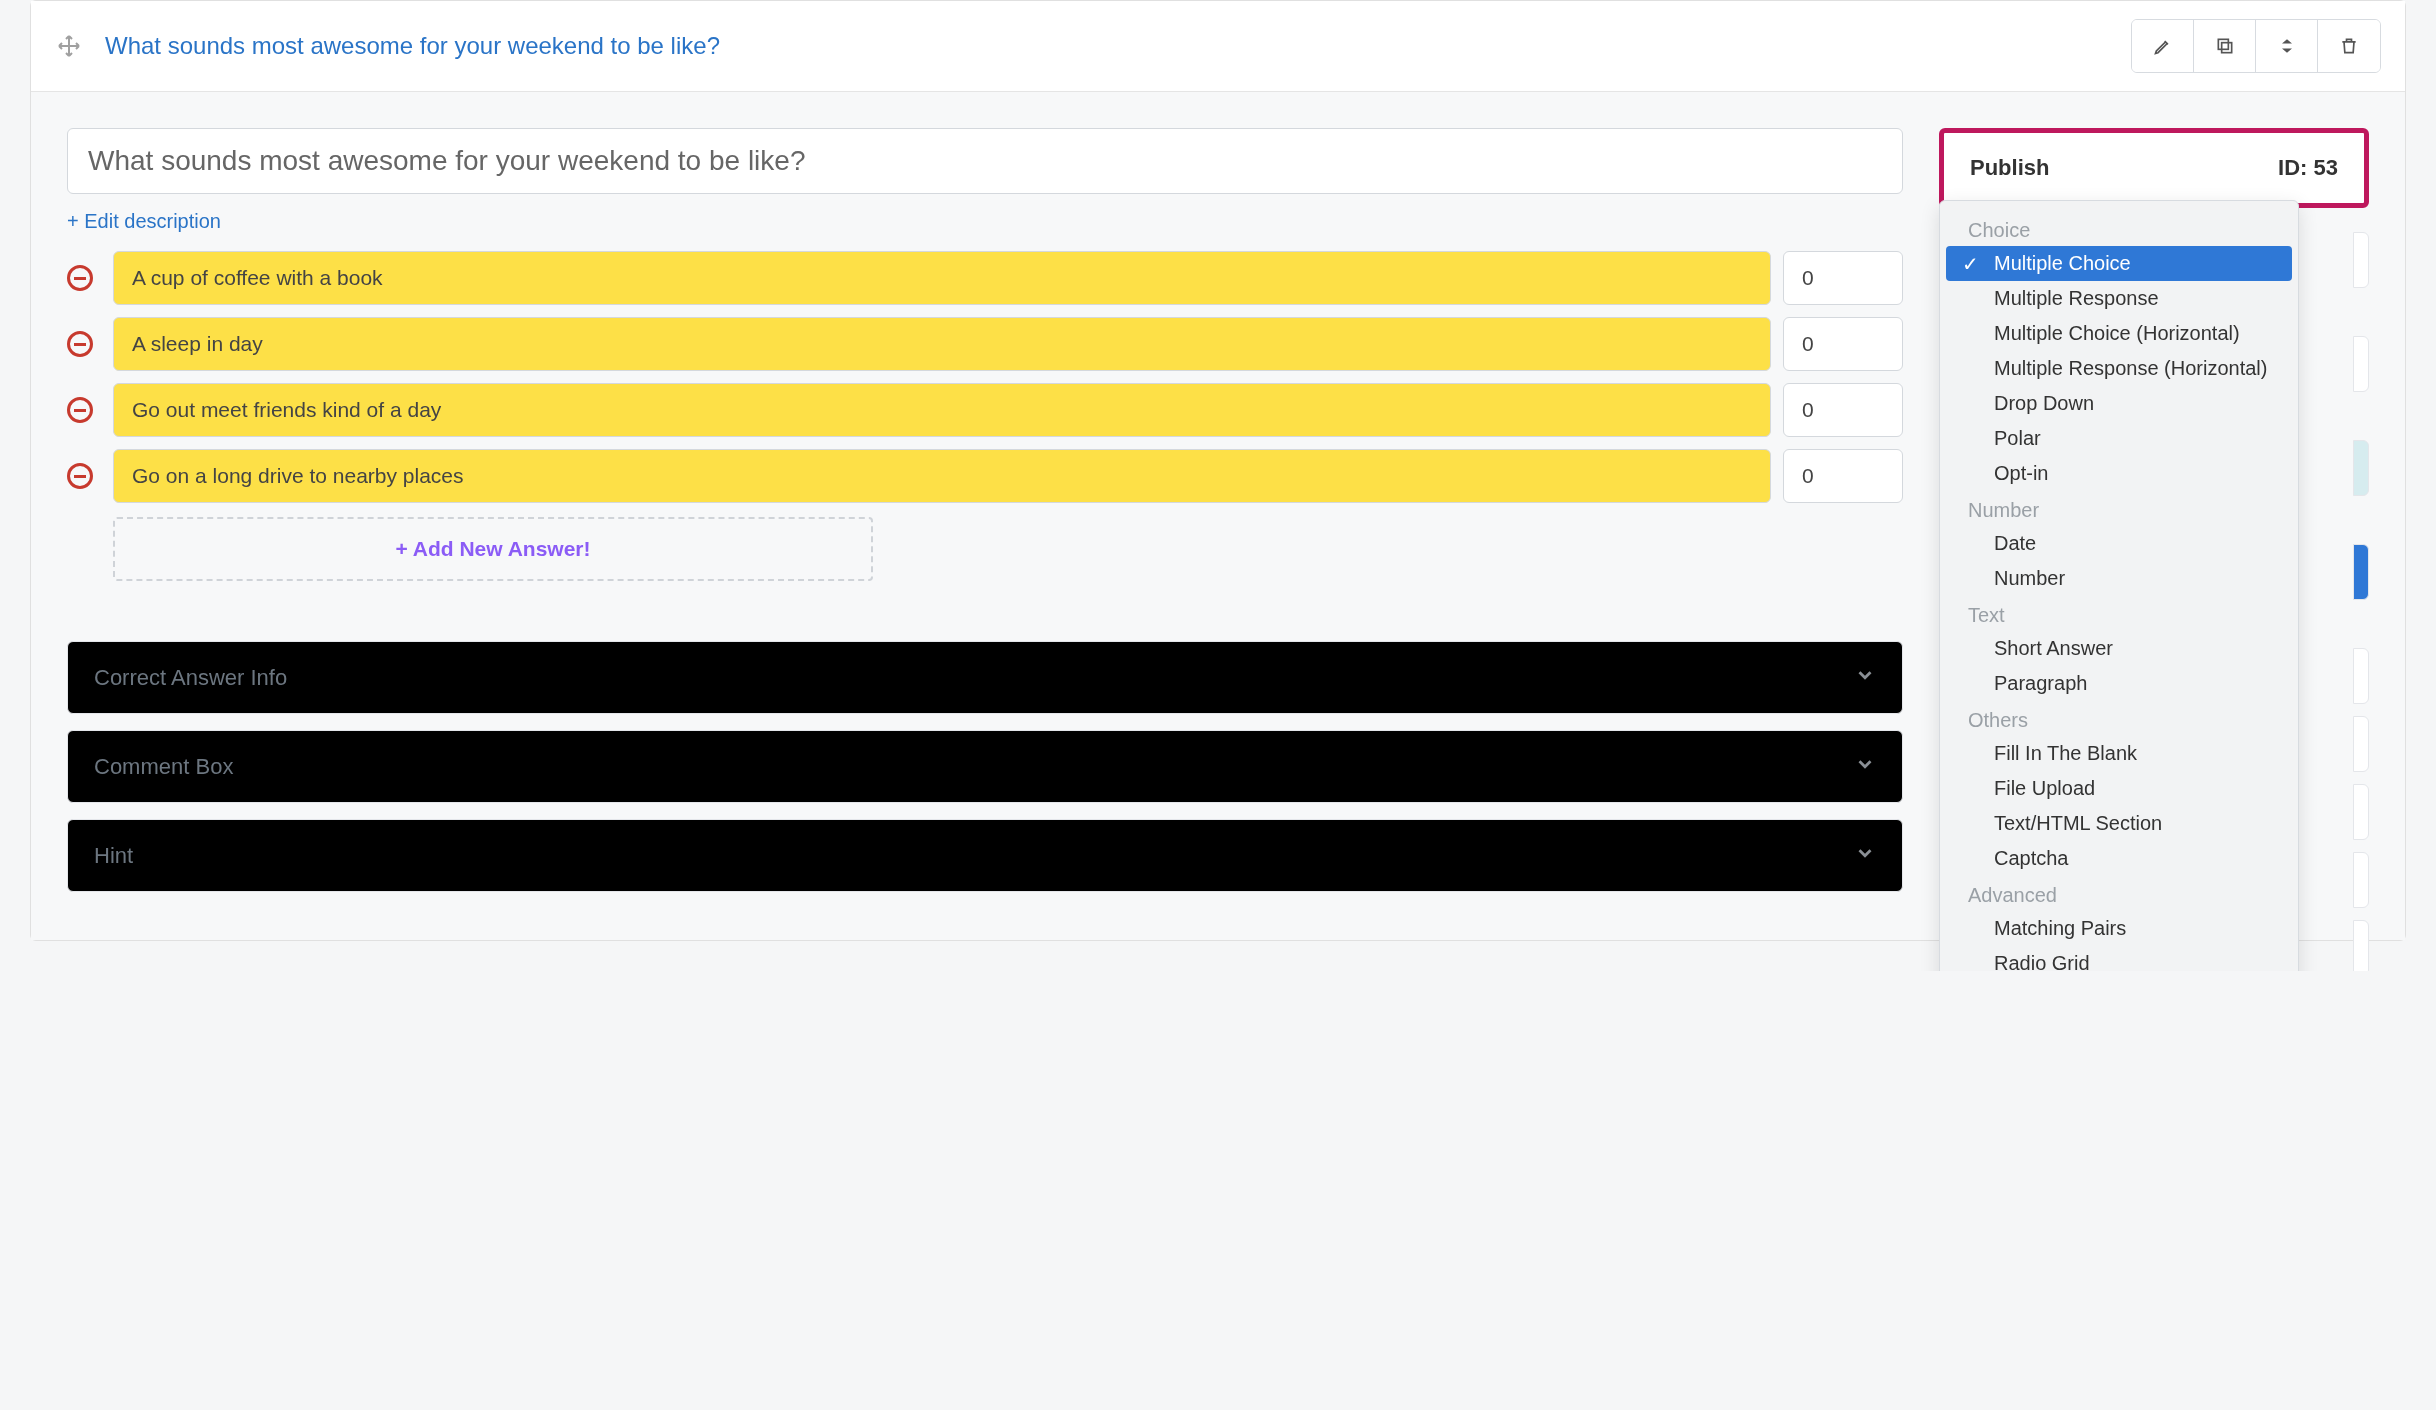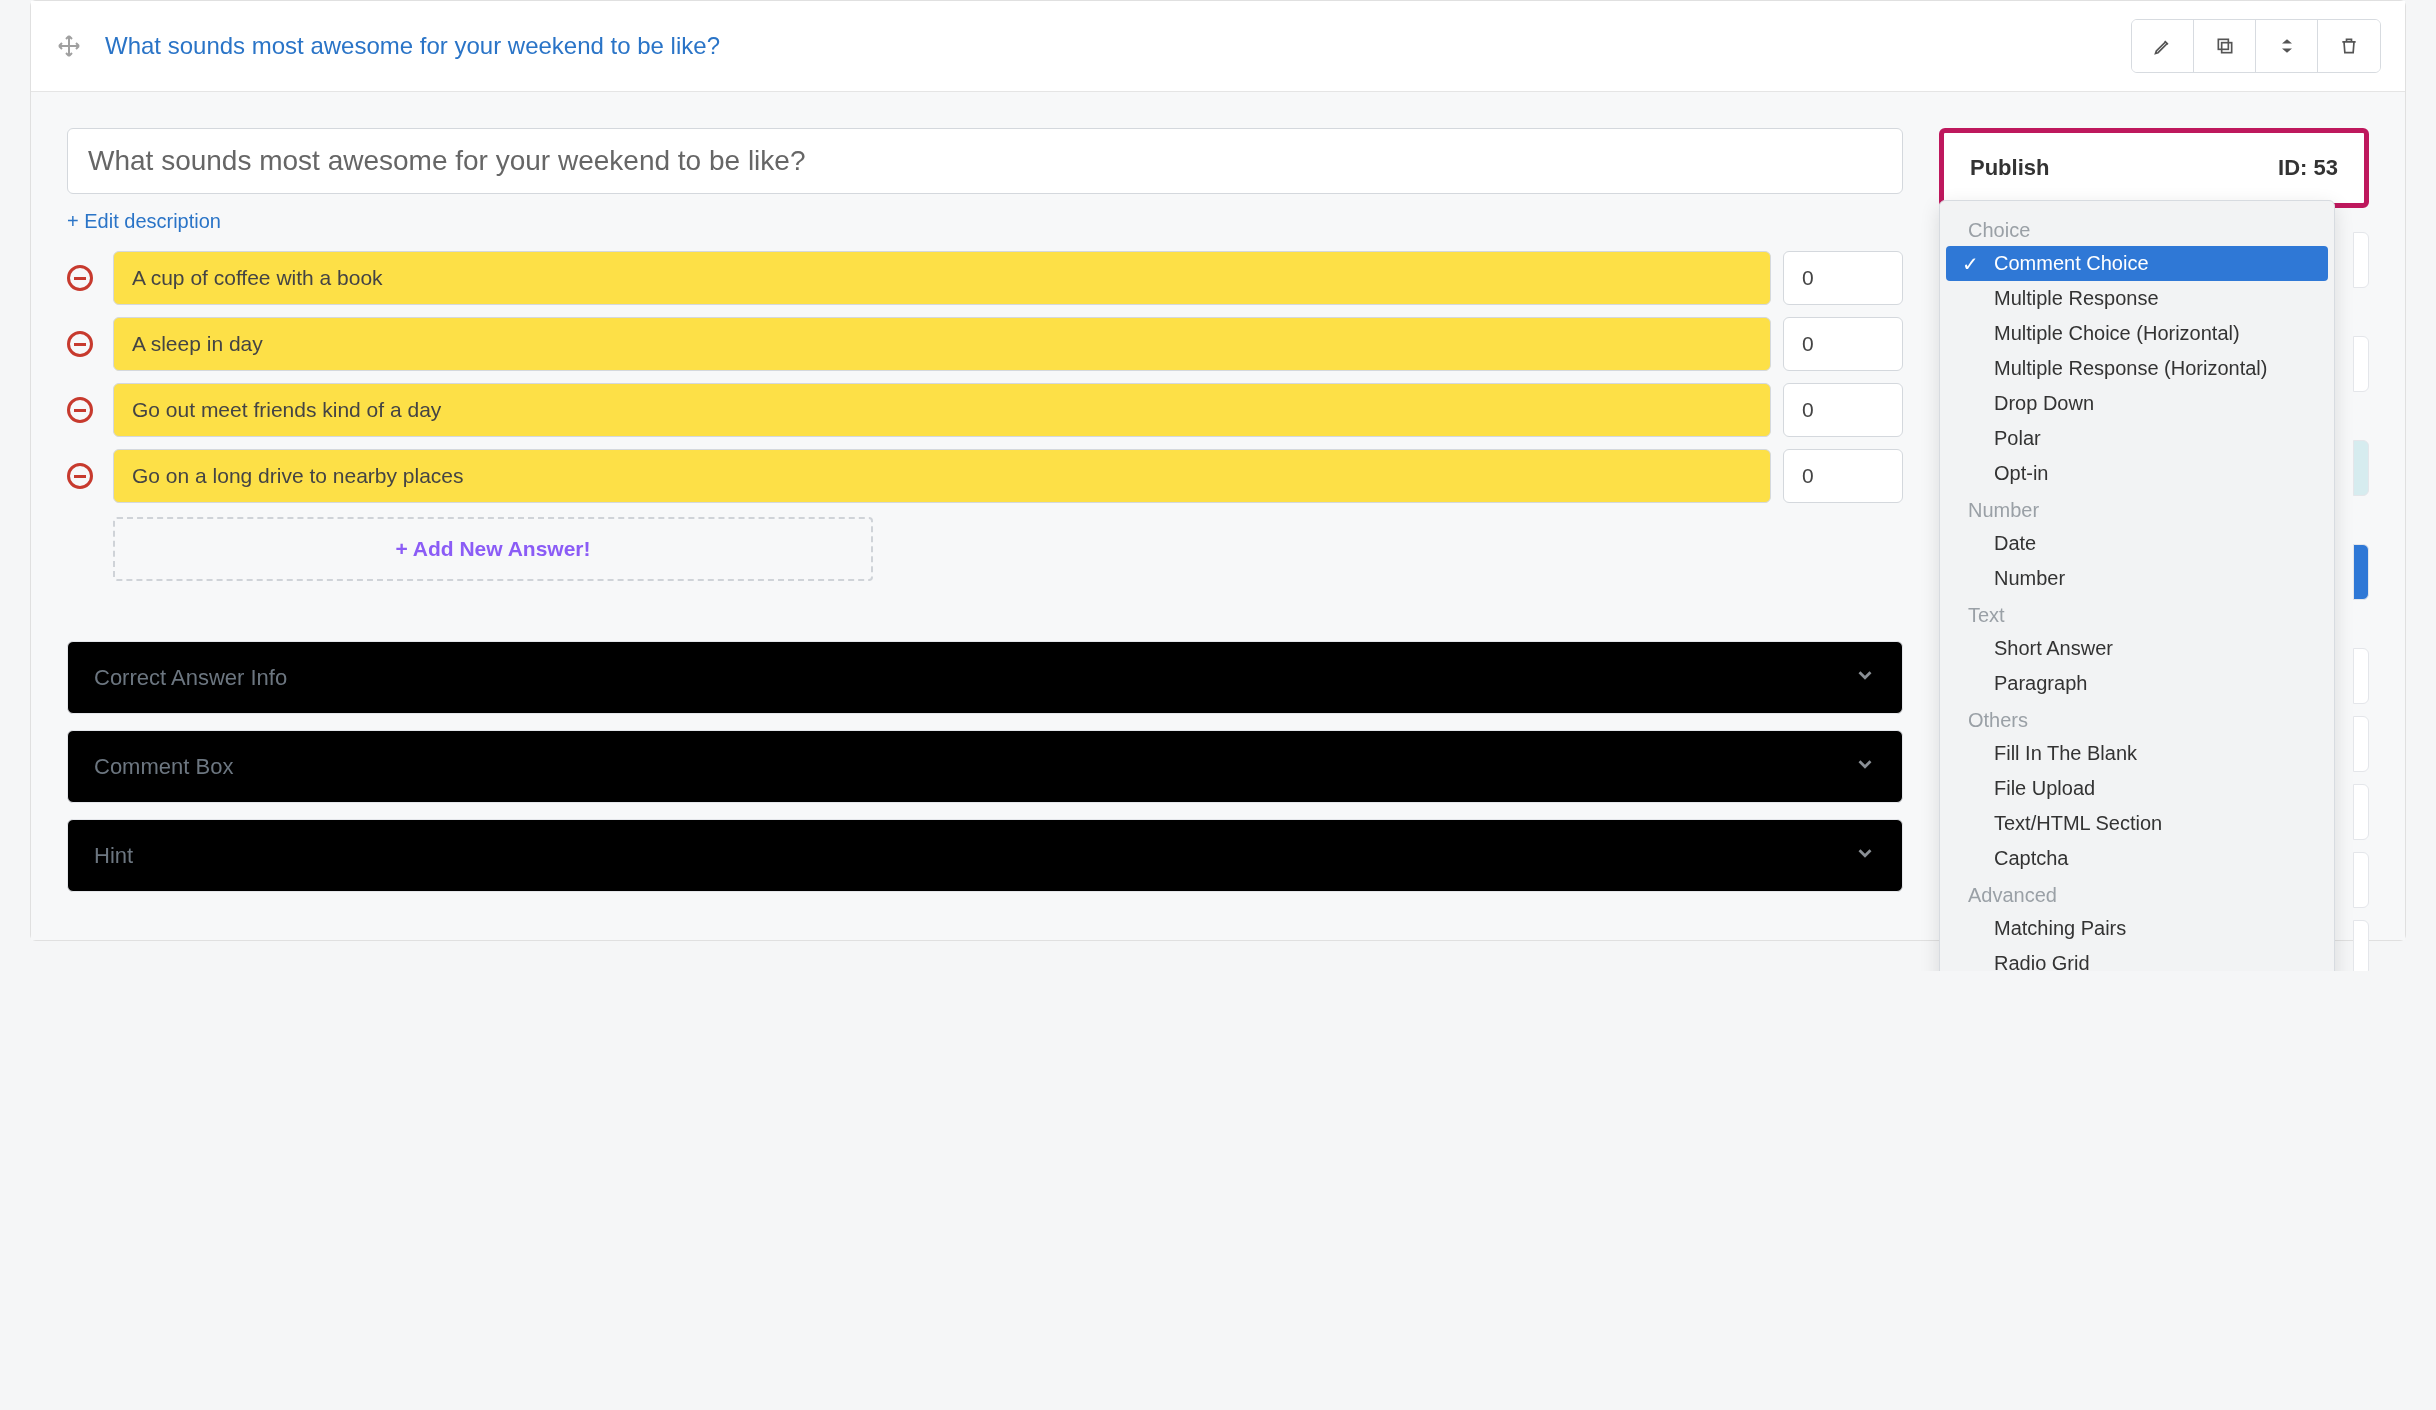--- a/index.html
+++ b/index.html
@@ -158,21 +158,21 @@
     padding: 22px 26px;
   }
   .publish-row {
     display:flex; justify-content: space-between; align-items:center;
     font-size:22px; font-weight:600; color:#333;
   }
 
   .dropdown {
     position: absolute;
     top: 72px; left: 0;
-    width: 396px;
+    width: 360px;
     background:#f2f3f4;
     border:1px solid #d7dbe0;
     border-radius:6px;
     box-shadow: 0 6px 20px rgba(0,0,0,0.12);
     padding: 10px 6px;
     z-index: 50;
   }
   .dd-group-label {
     color:#9aa0a6;
     font-size:20px;
@@ -311,21 +311,21 @@
       <div class="right-col">
         <div class="publish-panel">
           <div class="publish-row">
             <span>Publish</span>
             <span>ID: 53</span>
           </div>
         </div>
 
         <div class="dropdown" id="type-dropdown">
             <div class="dd-group-label">Choice</div>
-            <div class="dd-item selected">Comment Choice</div>
+            <div class="dd-item selected">Multiple Choice</div>
             <div class="dd-item">Multiple Response</div>
             <div class="dd-item">Multiple Choice (Horizontal)</div>
             <div class="dd-item">Multiple Response (Horizontal)</div>
             <div class="dd-item">Drop Down</div>
             <div class="dd-item">Polar</div>
             <div class="dd-item">Opt-in</div>
             <div class="dd-group-label">Number</div>
             <div class="dd-item">Date</div>
             <div class="dd-item">Number</div>
             <div class="dd-group-label">Text</div>

